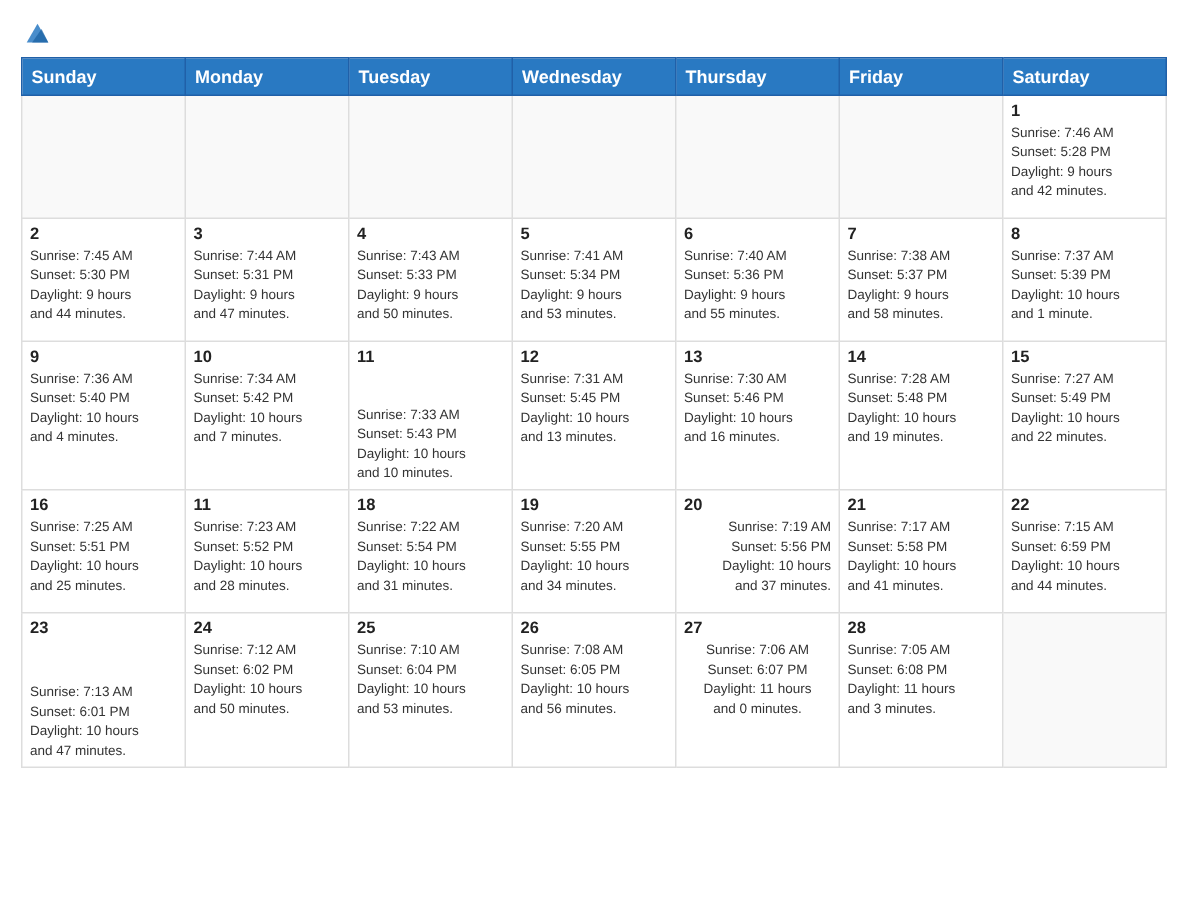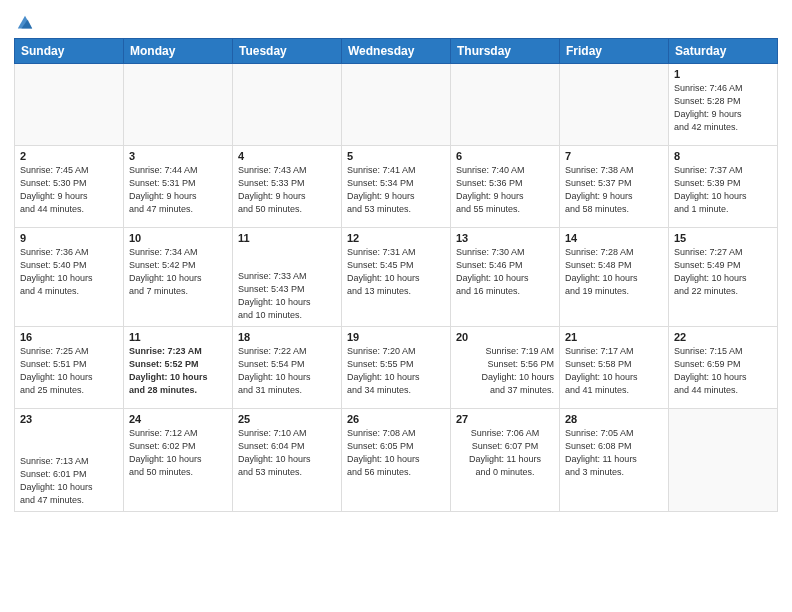--- a/index.html
+++ b/index.html
@@ -252,21 +252,21 @@
         <tr class="week-row">
           <td>
             <span class="day-number">16</span>
             <div class="day-info" style="white-space: pre-line;">Sunrise: 7:25 AM
 Sunset: 5:51 PM
 Daylight: 10 hours
 and 25 minutes.</div>
           </td>
           <td>
             <span class="day-number">11</span>
-            <div class="day-info" style="white-space: pre-line; font-weight: bold;">Sunrise: 7:23 AM
+            <div class="day-info" style="white-space: pre-line;">Sunrise: 7:23 AM
 Sunset: 5:52 PM
 Daylight: 10 hours
 and 28 minutes.</div>
           </td>
           <td>
             <span class="day-number">18</span>
             <div class="day-info" style="white-space: pre-line;">Sunrise: 7:22 AM
 Sunset: 5:54 PM
 Daylight: 10 hours
 and 31 minutes.</div>

